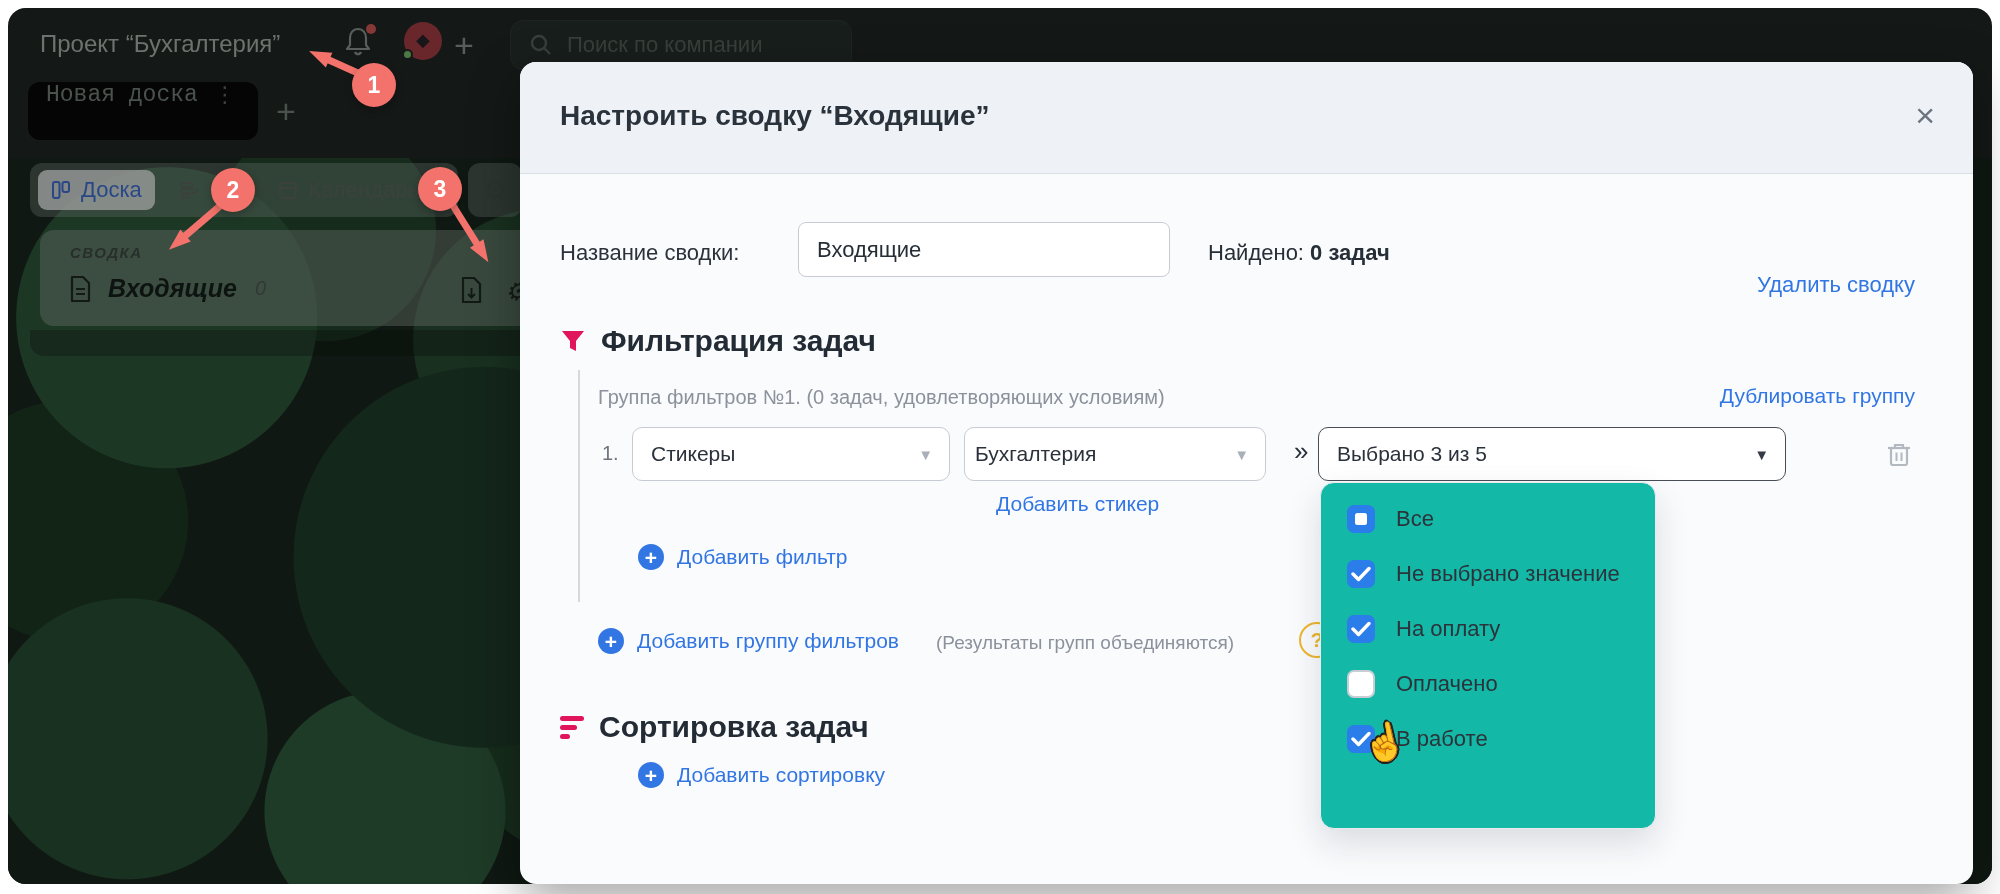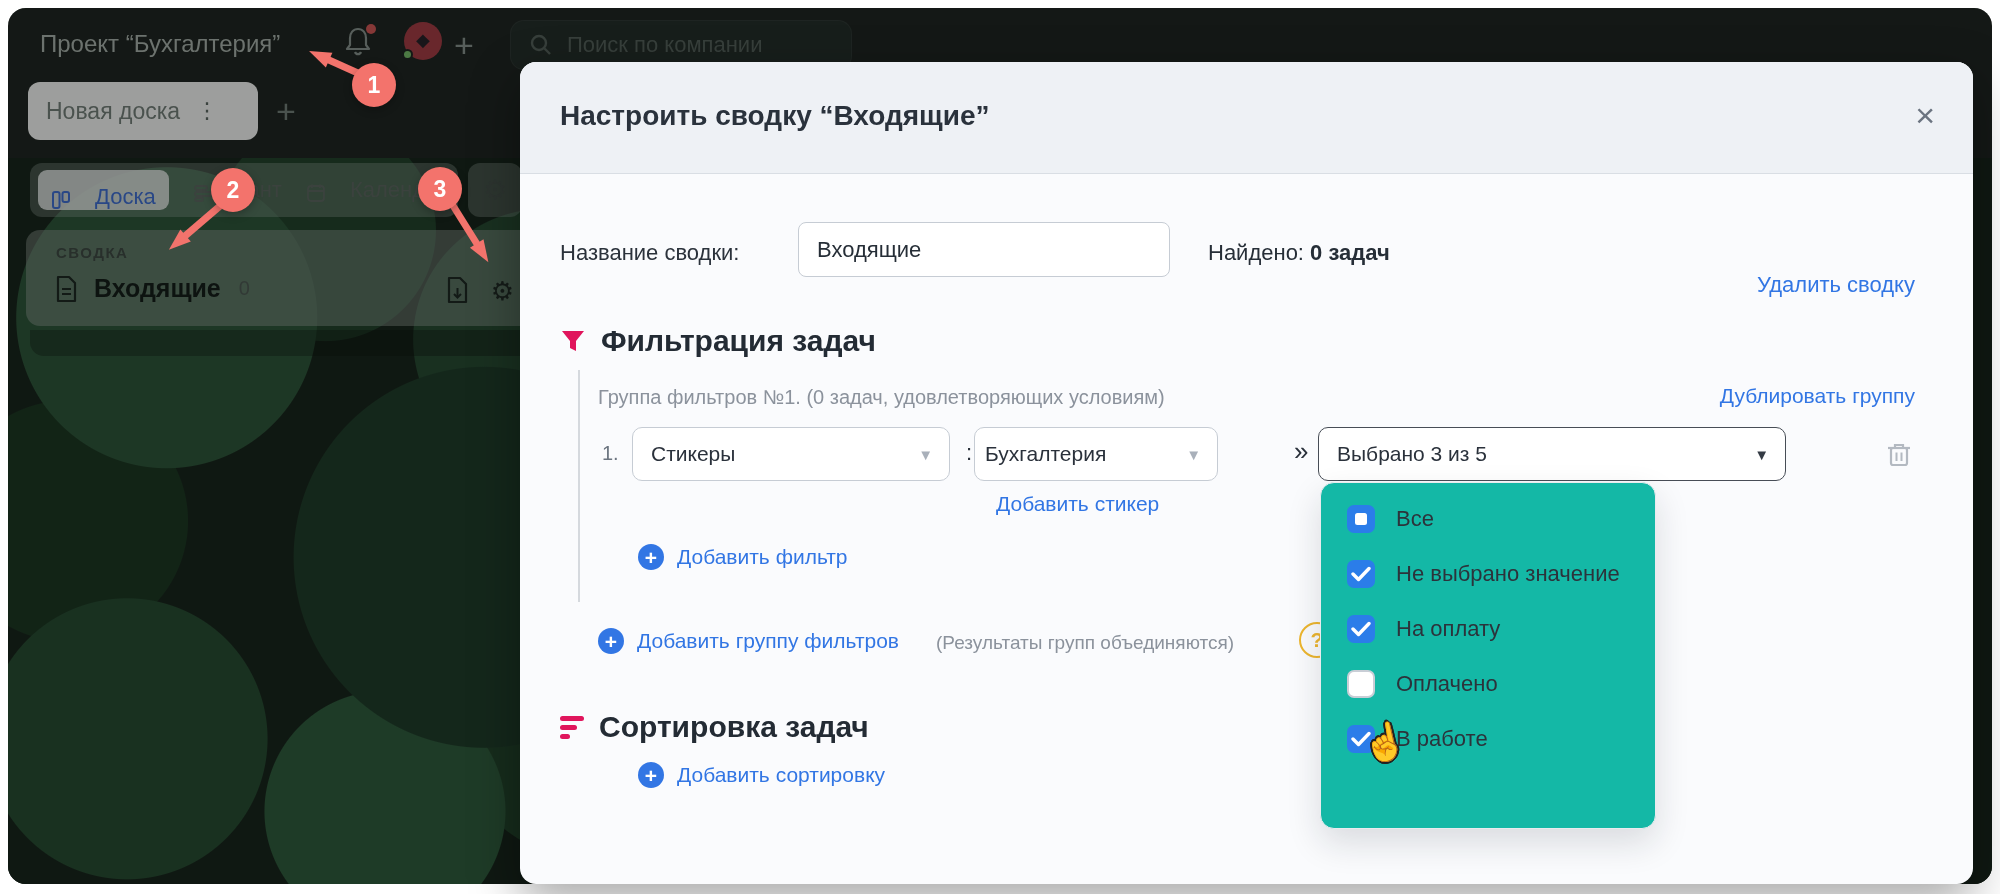--- a/index.html
+++ b/index.html
@@ -27,33 +27,33 @@
   .bell .dot { position:absolute; right:-2px; top:-2px; width:10px; height:10px; border-radius:50%; background:#d95555; }
   .avatar { position:absolute; left:396px; top:14px; width:38px; height:38px; border-radius:50%; background:#a83a44; }
   .avatar .dia { position:absolute; left:50%; top:50%; transform:translate(-50%,-54%); color:#241d26; font-size:18px; }
   .avatar .status { position:absolute; left:-2px; bottom:0; width:11px; height:11px; border-radius:50%; background:#79c46b; border:2px solid #1b211e; }
   .plus-top { left:446px; top:18px; font-size:34px; font-weight:300; }
   .search { position:absolute; left:502px; top:12px; width:342px; height:50px; border-radius:14px; background:#212a27; border:1px solid rgba(255,255,255,0.05); display:flex; align-items:center; gap:14px; padding:0 18px; }
   .search input { background:transparent; border:none; outline:none; width:250px; font-size:22px; color:#8b9591; font-family:"Liberation Sans",sans-serif; }
   .search input::placeholder { color:#55615c; }
 
   
-  .newboard { position:absolute; left:20px; top:74px; width:230px; height:58px; border-radius:12px; background:#ffffff; display:flex; align-items:center; gap:16px; padding:0 18px; }
+  .newboard { position:absolute; left:20px; top:74px; width:230px; height:58px; border-radius:12px; background:#000000; display:flex; gap:16px; padding:0 18px;font-family:Liberation Mono, monospace; }
   .newboard .lbl { font-size:23px; color:#76817c; }
   .newboard .dots { font-size:22px; color:#5d6863; }
   .add-board { position:absolute; left:268px; top:84px; font-size:34px; font-weight:300; color:#76817c; }
 
   
   .toolbar { position:absolute; left:22px; top:155px; width:428px; height:54px; border-radius:12px; background:rgba(168,178,172,0.33); display:flex; align-items:center; gap:24px; padding:0 8px; }
-  .viewtab { display:flex; align-items:flex-end; gap:24px; font-size:22px; color:#5c6661; }
+  .viewtab { display:flex; align-items:center; gap:10px; font-size:22px; color:#5c6661; }
   .viewtab.active { background:rgba(244,248,246,0.82); border-radius:9px; height:40px; padding:0 13px; color:#3e6fd9; }
   .gear-chip { position:absolute; left:460px; top:155px; width:54px; height:54px; border-radius:12px; background:rgba(168,178,172,0.33); display:flex; align-items:center; justify-content:center; font-size:27px; color:#434d48; }
 
   
-  .summary-panel { position:absolute; left:18px; top:222px; width:700px; height:96px; border-radius:14px; background:rgba(165,175,170,0.42); }
+  .summary-panel { position:absolute; left:32px; top:222px; width:700px; height:96px; border-radius:14px; background:rgba(165,175,170,0.42);font-style:italic; }
   .summary-caption { position:absolute; left:30px; top:14px; font-size:15px; letter-spacing:1.5px; font-weight:bold; color:#3c4742; }
   .summary-row { position:absolute; left:28px; top:44px; display:flex; align-items:center; gap:16px; }
   .summary-title { font-size:25px; font-weight:bold; color:#101815; }
   .summary-count { font-size:20px; color:#4d5853; margin-left:2px; }
   .summary-icons { position:absolute; right:212px; top:46px; display:flex; gap:22px; color:#1d2622; }
   .under-strip { position:absolute; left:22px; top:322px; width:700px; height:26px; border-radius:0 0 14px 14px; background:rgba(5,10,7,0.32); }
 
   
   .modal { position:absolute; left:520px; top:62px; width:1453px; height:822px; border-radius:16px; background:#fafbfd; box-shadow:0 18px 50px rgba(0,0,0,0.35); z-index:10; }
   .modal-header { position:relative; height:112px; background:#eef1f5; border-bottom:1px solid #d9dee4; border-radius:16px 16px 0 0; }
@@ -72,21 +72,21 @@
   .filter-head { left:40px; top:262px; }
   .sort-head { left:40px; top:648px; }
 
   .vline { position:absolute; left:58px; top:308px; width:2px; height:232px; background:#d5d9de; }
   .group-label { position:absolute; left:78px; top:324px; font-size:20px; color:#8b929c; }
   .dup-link { position:absolute; right:58px; top:322px; }
 
   .row-index { position:absolute; left:82px; top:380px; font-size:20px; color:#6c7580; }
   .select { position:absolute; top:365px; height:54px; border:1px solid #c6ccd4; border-radius:10px; background:#fff; display:flex; align-items:center; justify-content:space-between; padding:0 16px 0 18px; font-size:21px; color:#2a313b; cursor:pointer; }
   .sel1 { left:112px; width:318px; }
-  .sel2 { left:454px; width:244px;padding-left:10px; }
+  .sel2 { left:444px; width:302px;padding-left:10px; }
   .sel3 { left:798px; width:468px; border:1.5px solid #474d56;text-align:center; }
   .caret { font-size:15px; color:#a9b0ba; }
   .sel3 .caret { color:#343b44; }
   .sep-colon { position:absolute; left:446px; top:378px; font-size:22px; color:#2a313b; }
   .sep-chev { position:absolute; left:774px; top:374px; font-size:26px; color:#2a313b; }
   .trash { position:absolute; left:1366px; top:378px; color:#b3b9c1; cursor:pointer; }
 
   .add-sticker { position:absolute; left:476px; top:430px; }
   .plus-link { position:absolute; display:flex; align-items:center; gap:13px; cursor:pointer; }
   .plus-circle { width:26px; height:26px; border-radius:50%; background:#3276e4; color:#fff; font-size:21px; display:flex; align-items:center; justify-content:center; font-weight:bold; line-height:1; }

